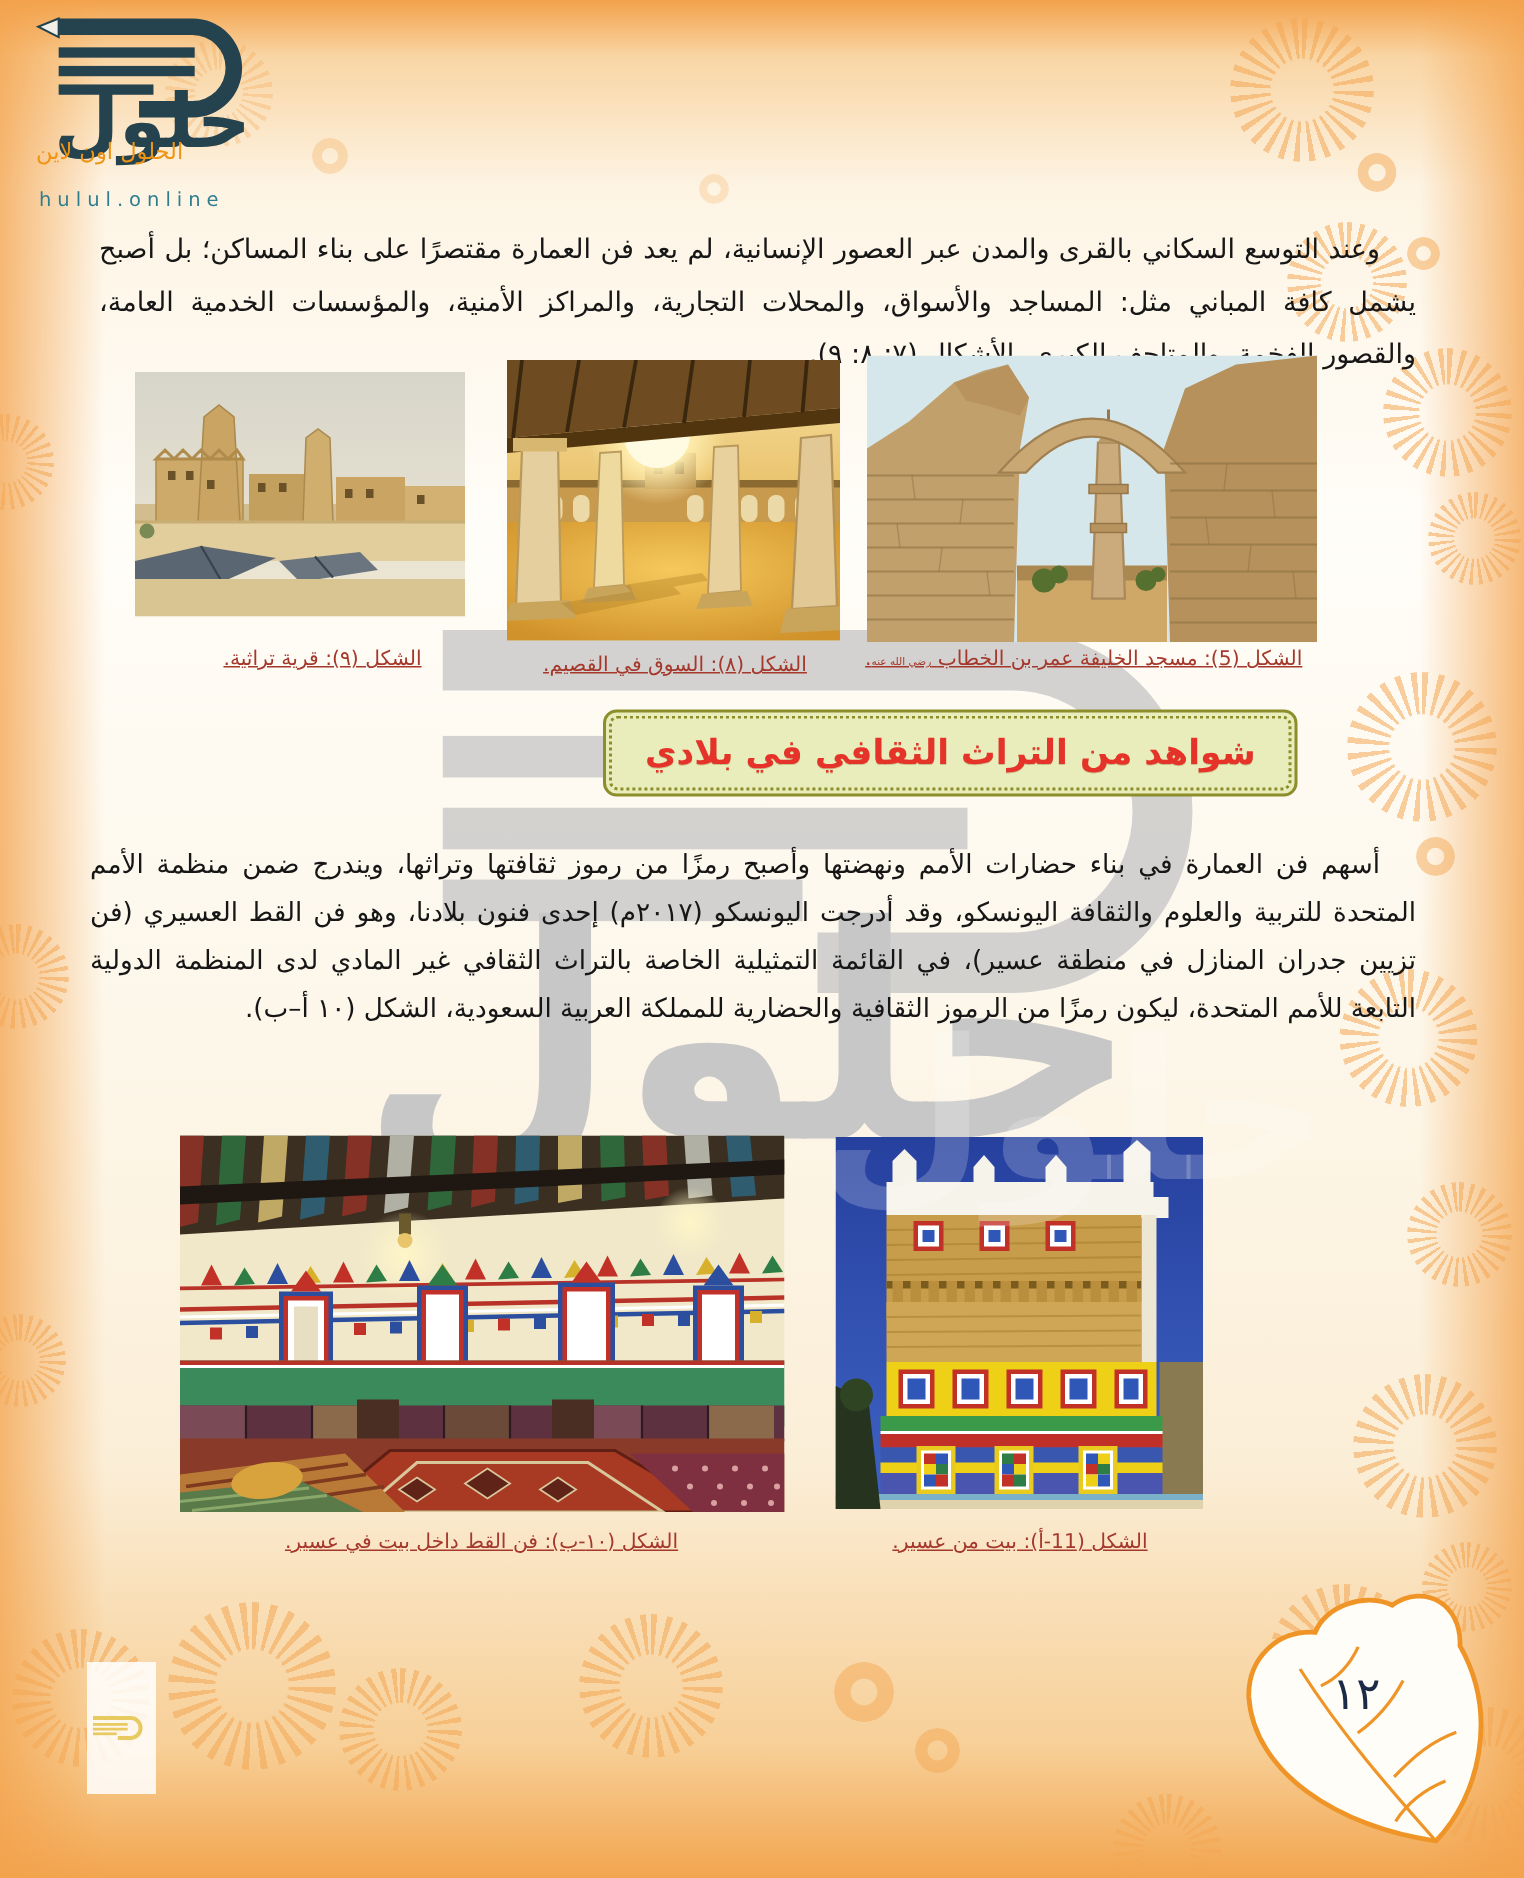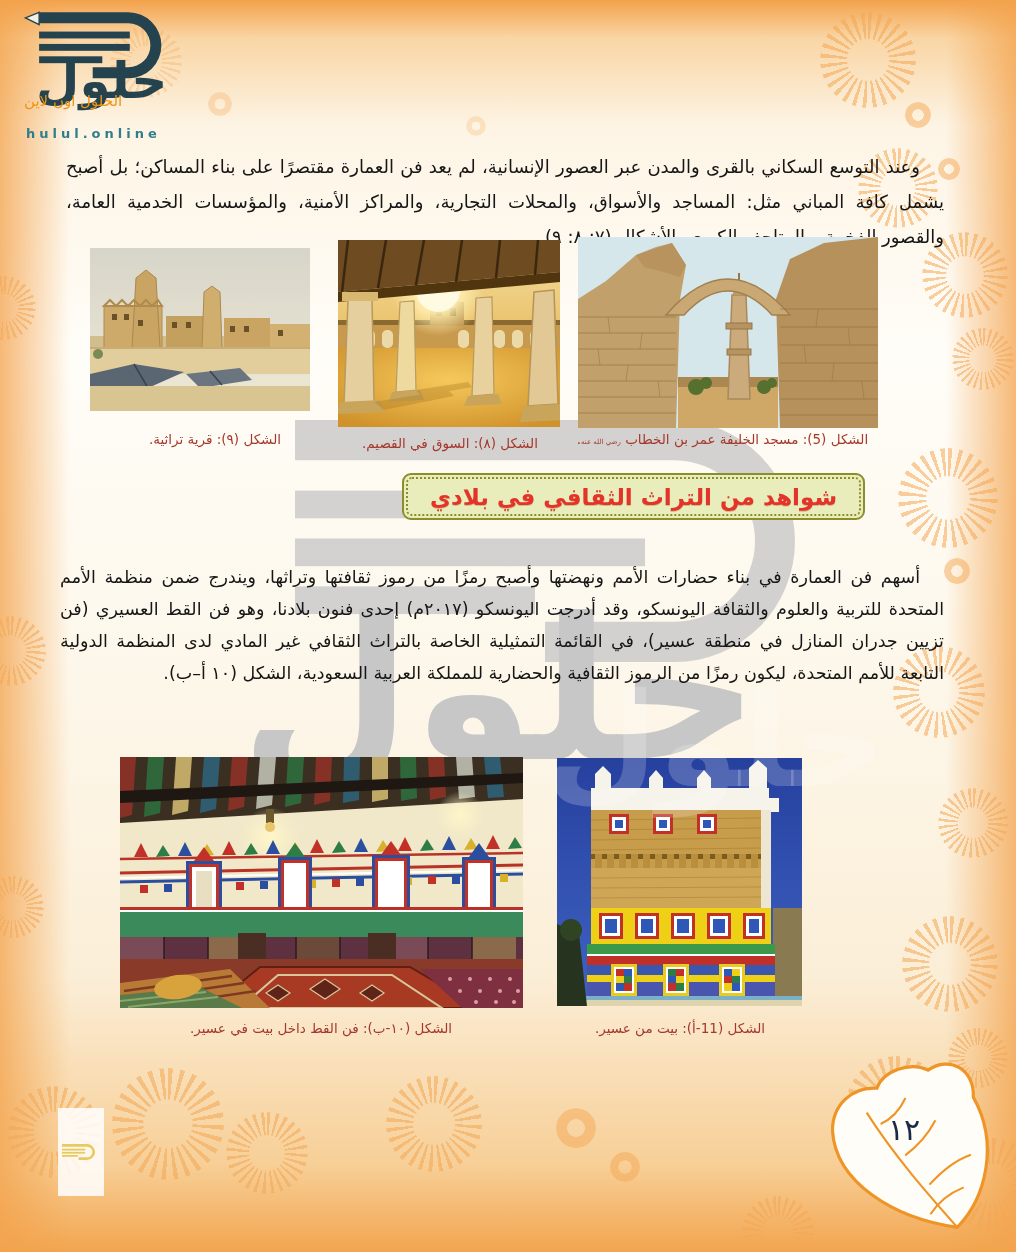--- a/index.html
+++ b/index.html
@@ -26,37 +26,37 @@
   .wm-word-white{position:absolute;left:545px;top:676px;z-index:5;font-size:130px;font-weight:bold;
     color:rgba(255,255,255,.20);line-height:1;pointer-events:none;}
   .wm-latin{position:absolute;left:350px;top:798px;z-index:5;font-size:44px;letter-spacing:20px;
     color:rgba(255,255,255,.34);pointer-events:none;font-weight:bold;}
 
   
   .logo{position:absolute;left:10px;top:4px;width:215px;z-index:4;}
   .logo .glyph{width:158px;height:84px;display:block;margin-left:14px;}
   .logo .name{position:absolute;left:26px;top:52px;font-size:50px;font-weight:bold;color:#24434e;line-height:1;}
   .logo .tagline{position:absolute;left:14px;top:88px;font-size:15px;font-weight:normal;color:#ef9413;white-space:nowrap;}
-  .logo .domain{position:absolute;left:16px;top:122px;font-size:13px;letter-spacing:4px;color:#2e7e8e;font-weight:bold;}
+  .logo .domain{position:absolute;left:16px;top:122px;font-size:13px;letter-spacing:4px;color:#2e7e8e;font-weight:normal;}
 
   
   .para{position:absolute;direction:rtl;text-align:justify;color:#161616;z-index:3;}
   .para1{left:66px;right:72px;top:131px;font-size:18px;line-height:35px;text-indent:24px;}
   .para2{left:60px;right:72px;top:543px;font-size:17.5px;line-height:32px;text-indent:24px;}
 
-  .heading-box{position:absolute;left:402px;top:473px;width:463px;height:47px;z-index:3;
+  .heading-box{position:absolute;left:402px;top:473px;width:463px;height:58px;z-index:3;
     background:#e9edbc;border:2px solid #8b8e2a;border-radius:9px;box-sizing:border-box;
     display:flex;align-items:center;justify-content:center;}
   .heading-box::before{content:"";position:absolute;inset:2px;border:2px dotted #8b8e2a;border-radius:6px;}
   .heading-text{direction:rtl;font-size:23px;font-weight:bold;color:#e53329;
     text-shadow:0 1px 0 rgba(120,60,0,.25);}
 
   .fig{position:absolute;z-index:3;}
   .fig svg{display:block;width:100%;height:100%;}
-  .caption{position:absolute;direction:rtl;text-align:center;color:#a5382c;font-size:13.5px;z-index:6;white-space:nowrap;}
+  .caption{position:absolute;direction:rtl;text-align:center;color:#a5382c;font-size:13.5px;z-index:6;white-space:nowrap;text-decoration:underline;}
   .honorific{font-size:7px;color:#a5382c;}
 
   .stamp{position:absolute;left:58px;top:1108px;width:46px;height:88px;background:rgba(255,255,255,.85);z-index:2;
     display:flex;align-items:center;justify-content:center;}
   .stamp svg{width:38px;height:26px;opacity:.8;}
 
   .leaf{position:absolute;left:822px;top:1058px;width:170px;height:190px;z-index:4;transform:rotate(-6deg);}
   .page-num{position:absolute;left:888px;top:1112px;z-index:5;font-size:30px;font-weight:normal;color:#1b2a47;}
 </style>
 </head>

